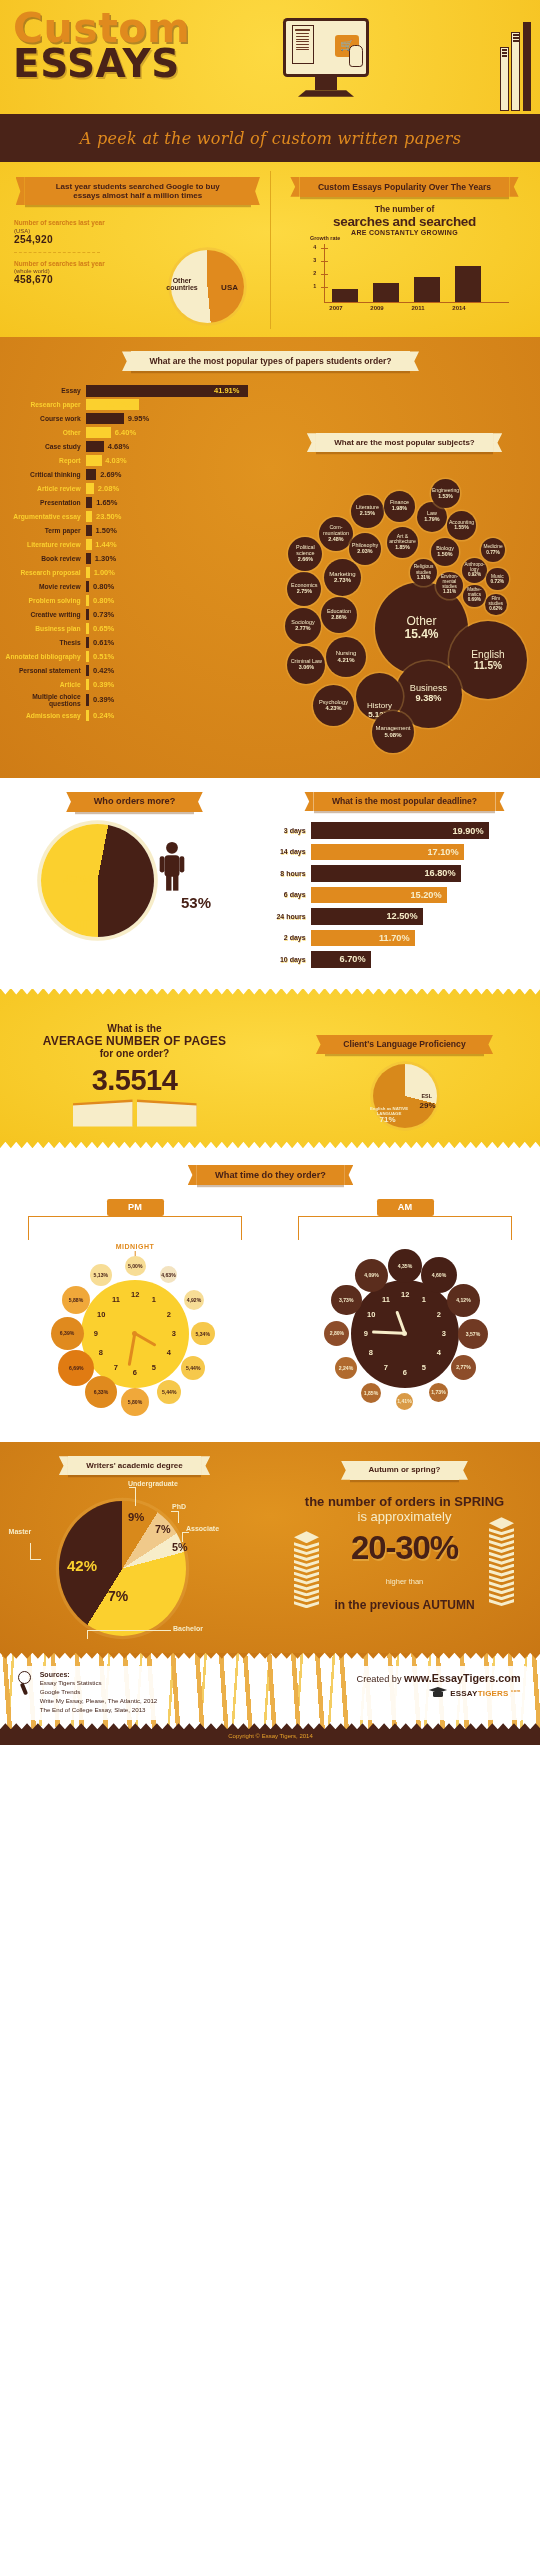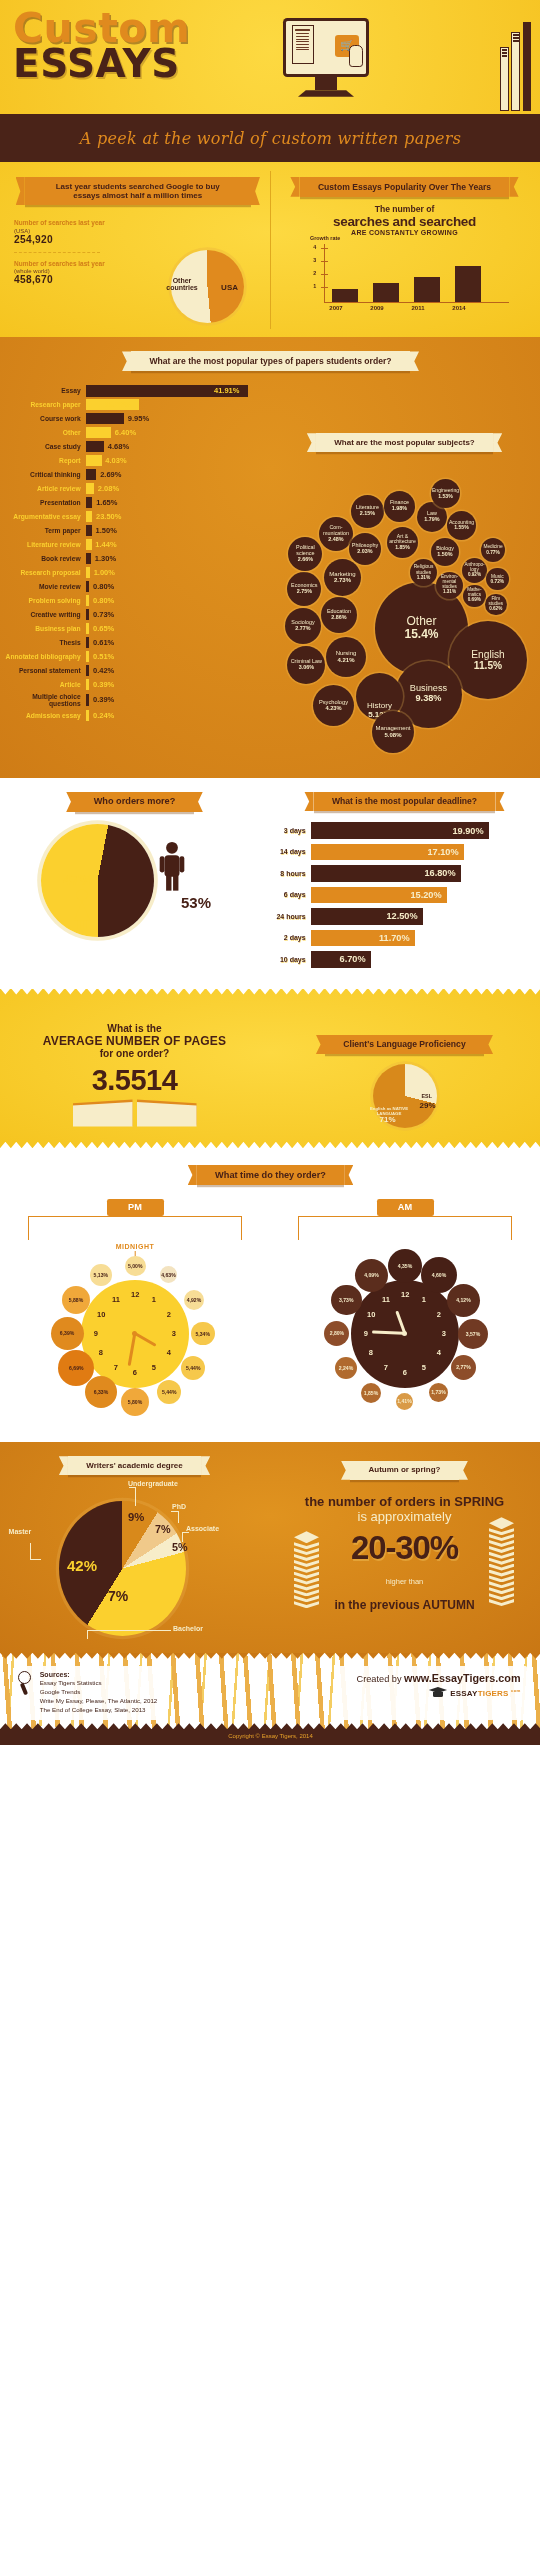--- a/index.html
+++ b/index.html
@@ -340,21 +340,21 @@
       96% 100%,97% 0,98% 100%,99% 0,100% 100%);
   }
   .foot-inner{ position:relative; display:flex; justify-content:space-between; padding:0 14px; }
   .sources{ display:flex; gap:5.4px; background:rgba(255,255,255,.92); padding:4.3px 7.5px 5.4px 4.3px; border-radius:1.6px; }
   .mag{ width:16px; height:25px; position:relative; }
   .mag-ring{ width:13px; height:13px; border:1.6px solid #3d1d13; border-radius:50%; }
   .mag-hdl{ width:3.8px; height:12px; background:#3d1d13; border-radius:1.6px; transform:rotate(-22deg); margin:-1.1px 0 0 3.8px; }
   .src-title{ font-size:7px; font-weight:bold; color:#3d1d13; margin-bottom:1.1px; }
   .src-line{ font-size:6.2px; color:#3d1d13; line-height:1.45; }
   .created{ text-align:right; background:rgba(255,255,255,.92); padding:5.4px 6.5px; border-radius:1.6px; }
-  .cr1{ font-size:9.2px; color:#3d1d13;padding-left:12px; }
+  .cr1{ font-size:9.2px; color:#3d1d13; }
   .cr1 b{ font-size:10.8px; }
   .logo{ display:flex; align-items:center; justify-content:flex-end; gap:3.2px; margin-top:3.2px; }
   .cap{ width:18.3px; height:12px; position:relative; }
   .cap-top{ width:18.3px; height:6px; background:#2b2b2b; clip-path:polygon(50% 0,100% 50%,50% 100%,0 50%); }
   .cap-bot{ width:10.8px; height:5.4px; background:#2b2b2b; margin:-1.1px auto 0; border-radius:0 0 1.6px 1.6px; }
   .logo-t{ font-size:8px; font-weight:bold; color:#3d1d13; letter-spacing:0.2px; }
   .logo-t span{ color:#e08a1e; }
   .logo-com{ font-size:4.3px; color:#e08a1e; }
   .copy{ background:#4a2318; color:#e8a22a; font-size:6px; text-align:center; padding:4.8px 0 6px; position:relative; }
 </style>

